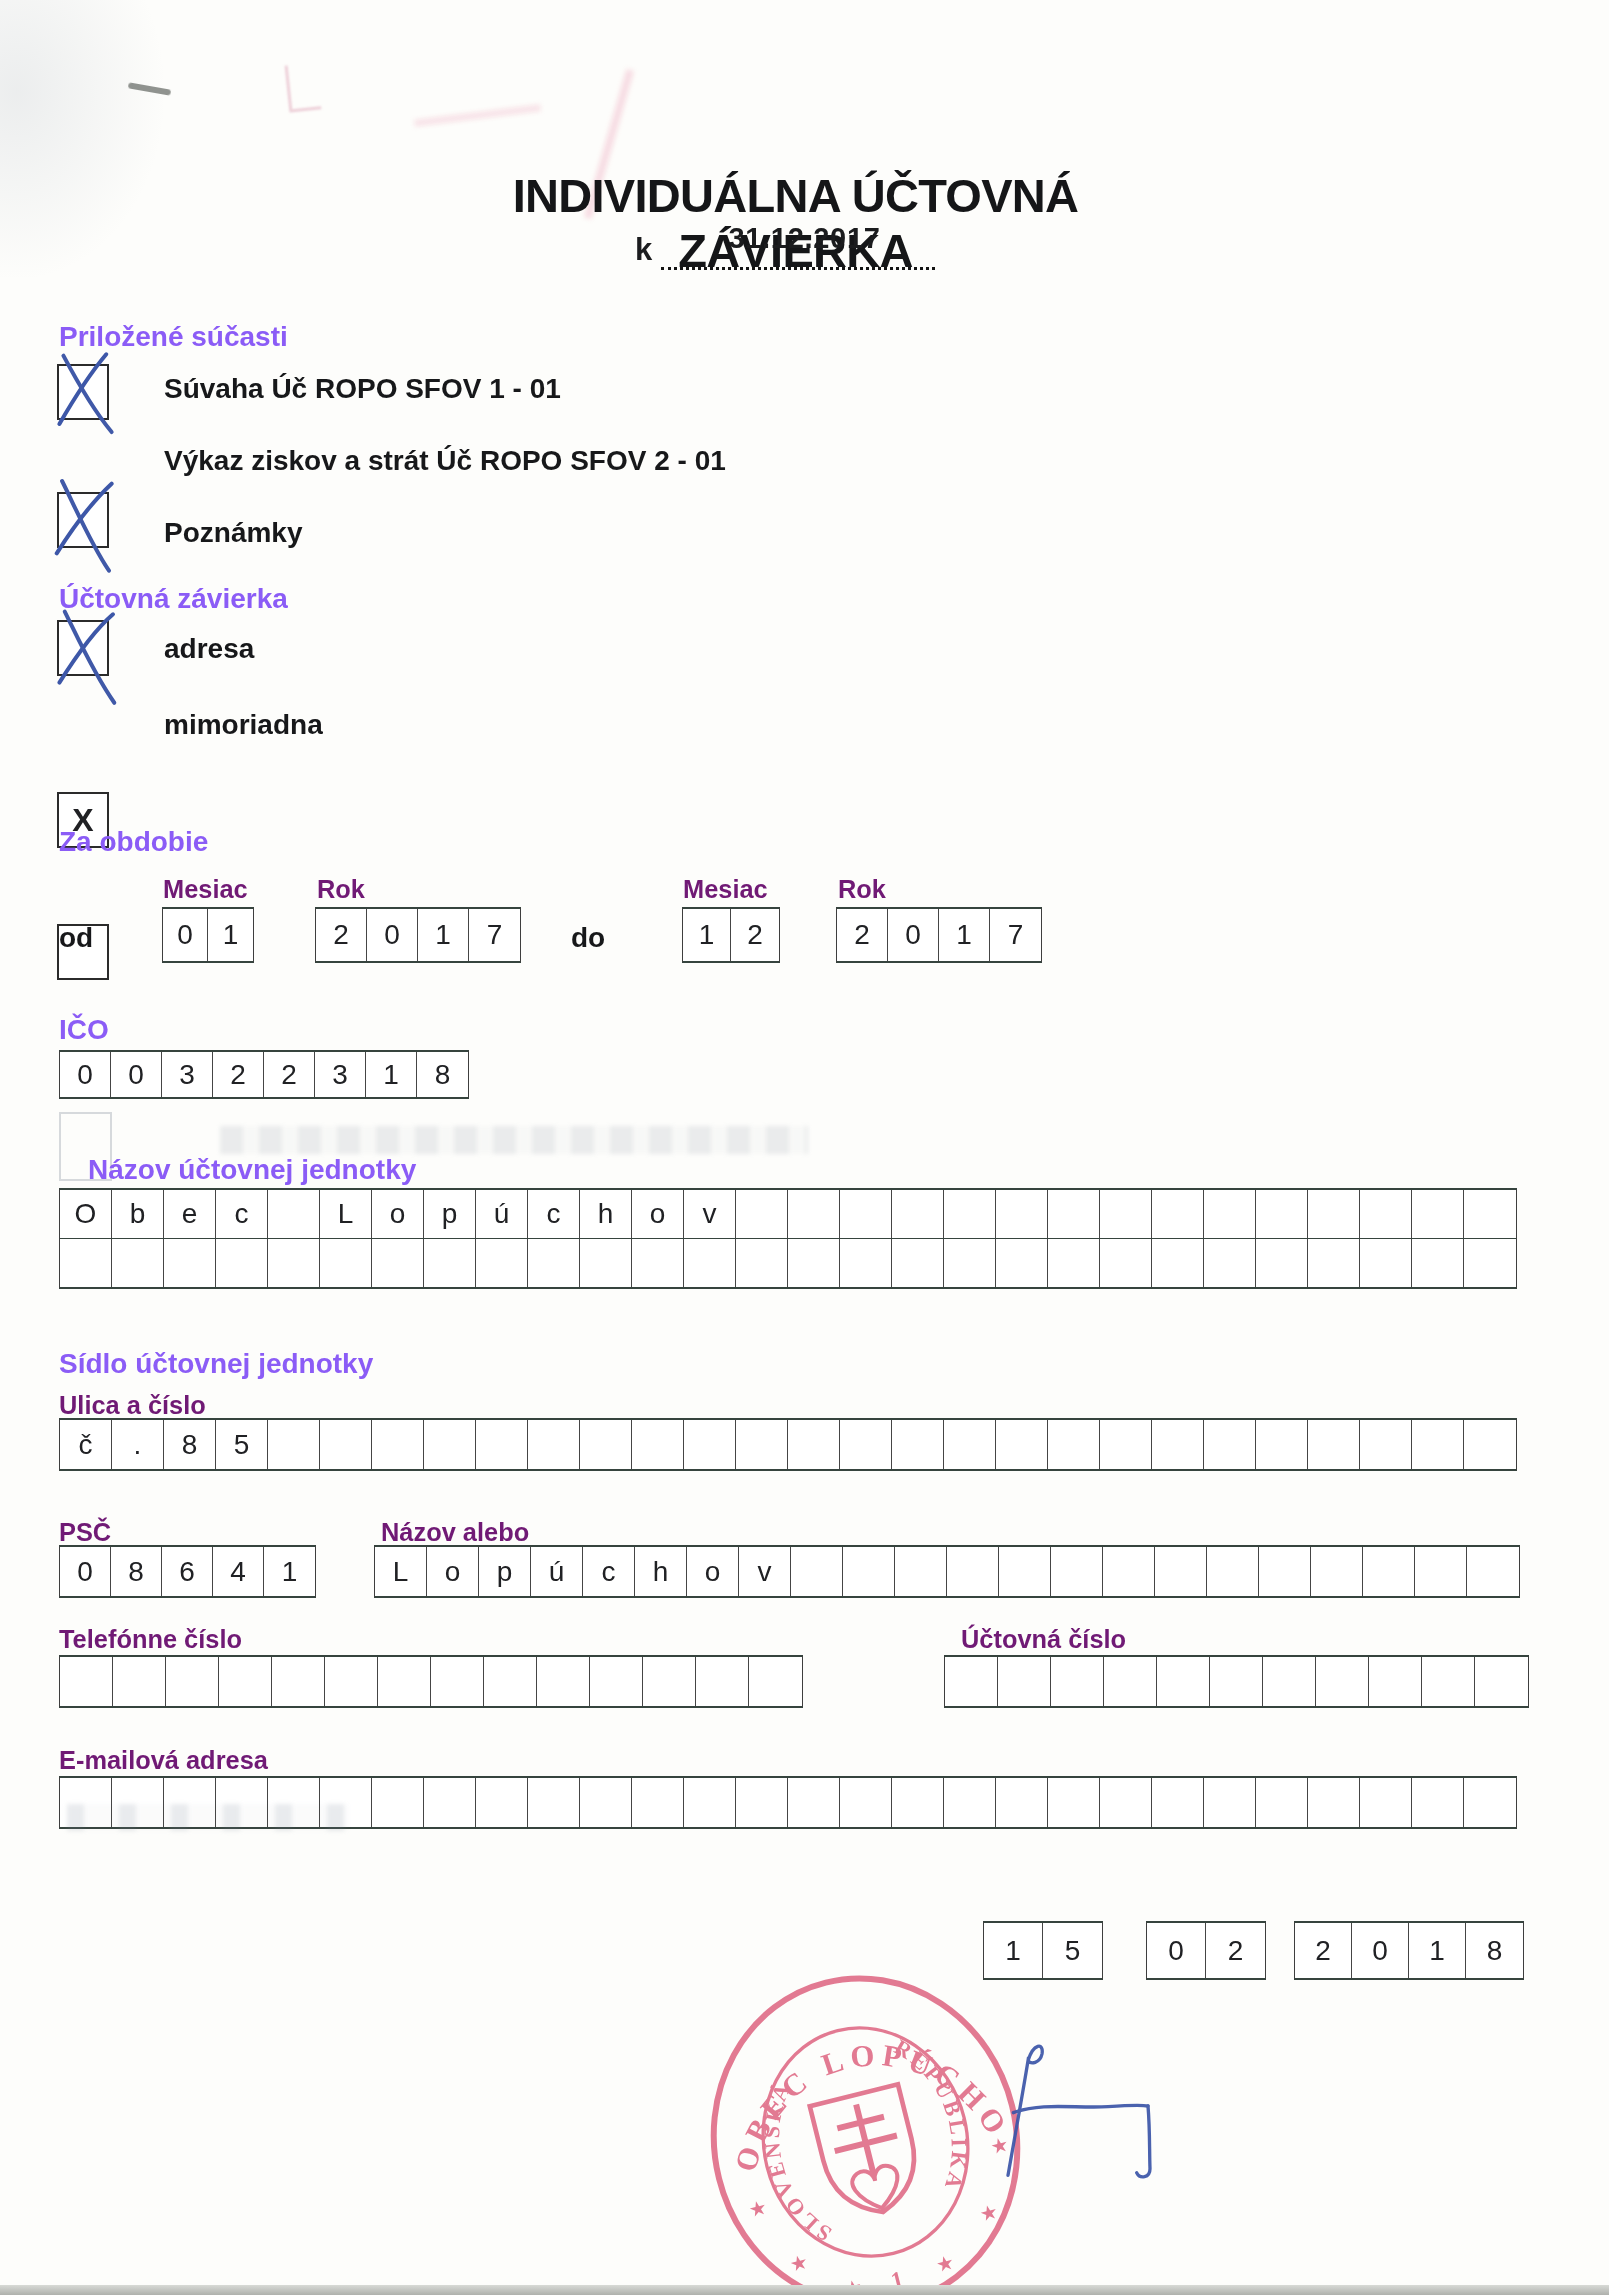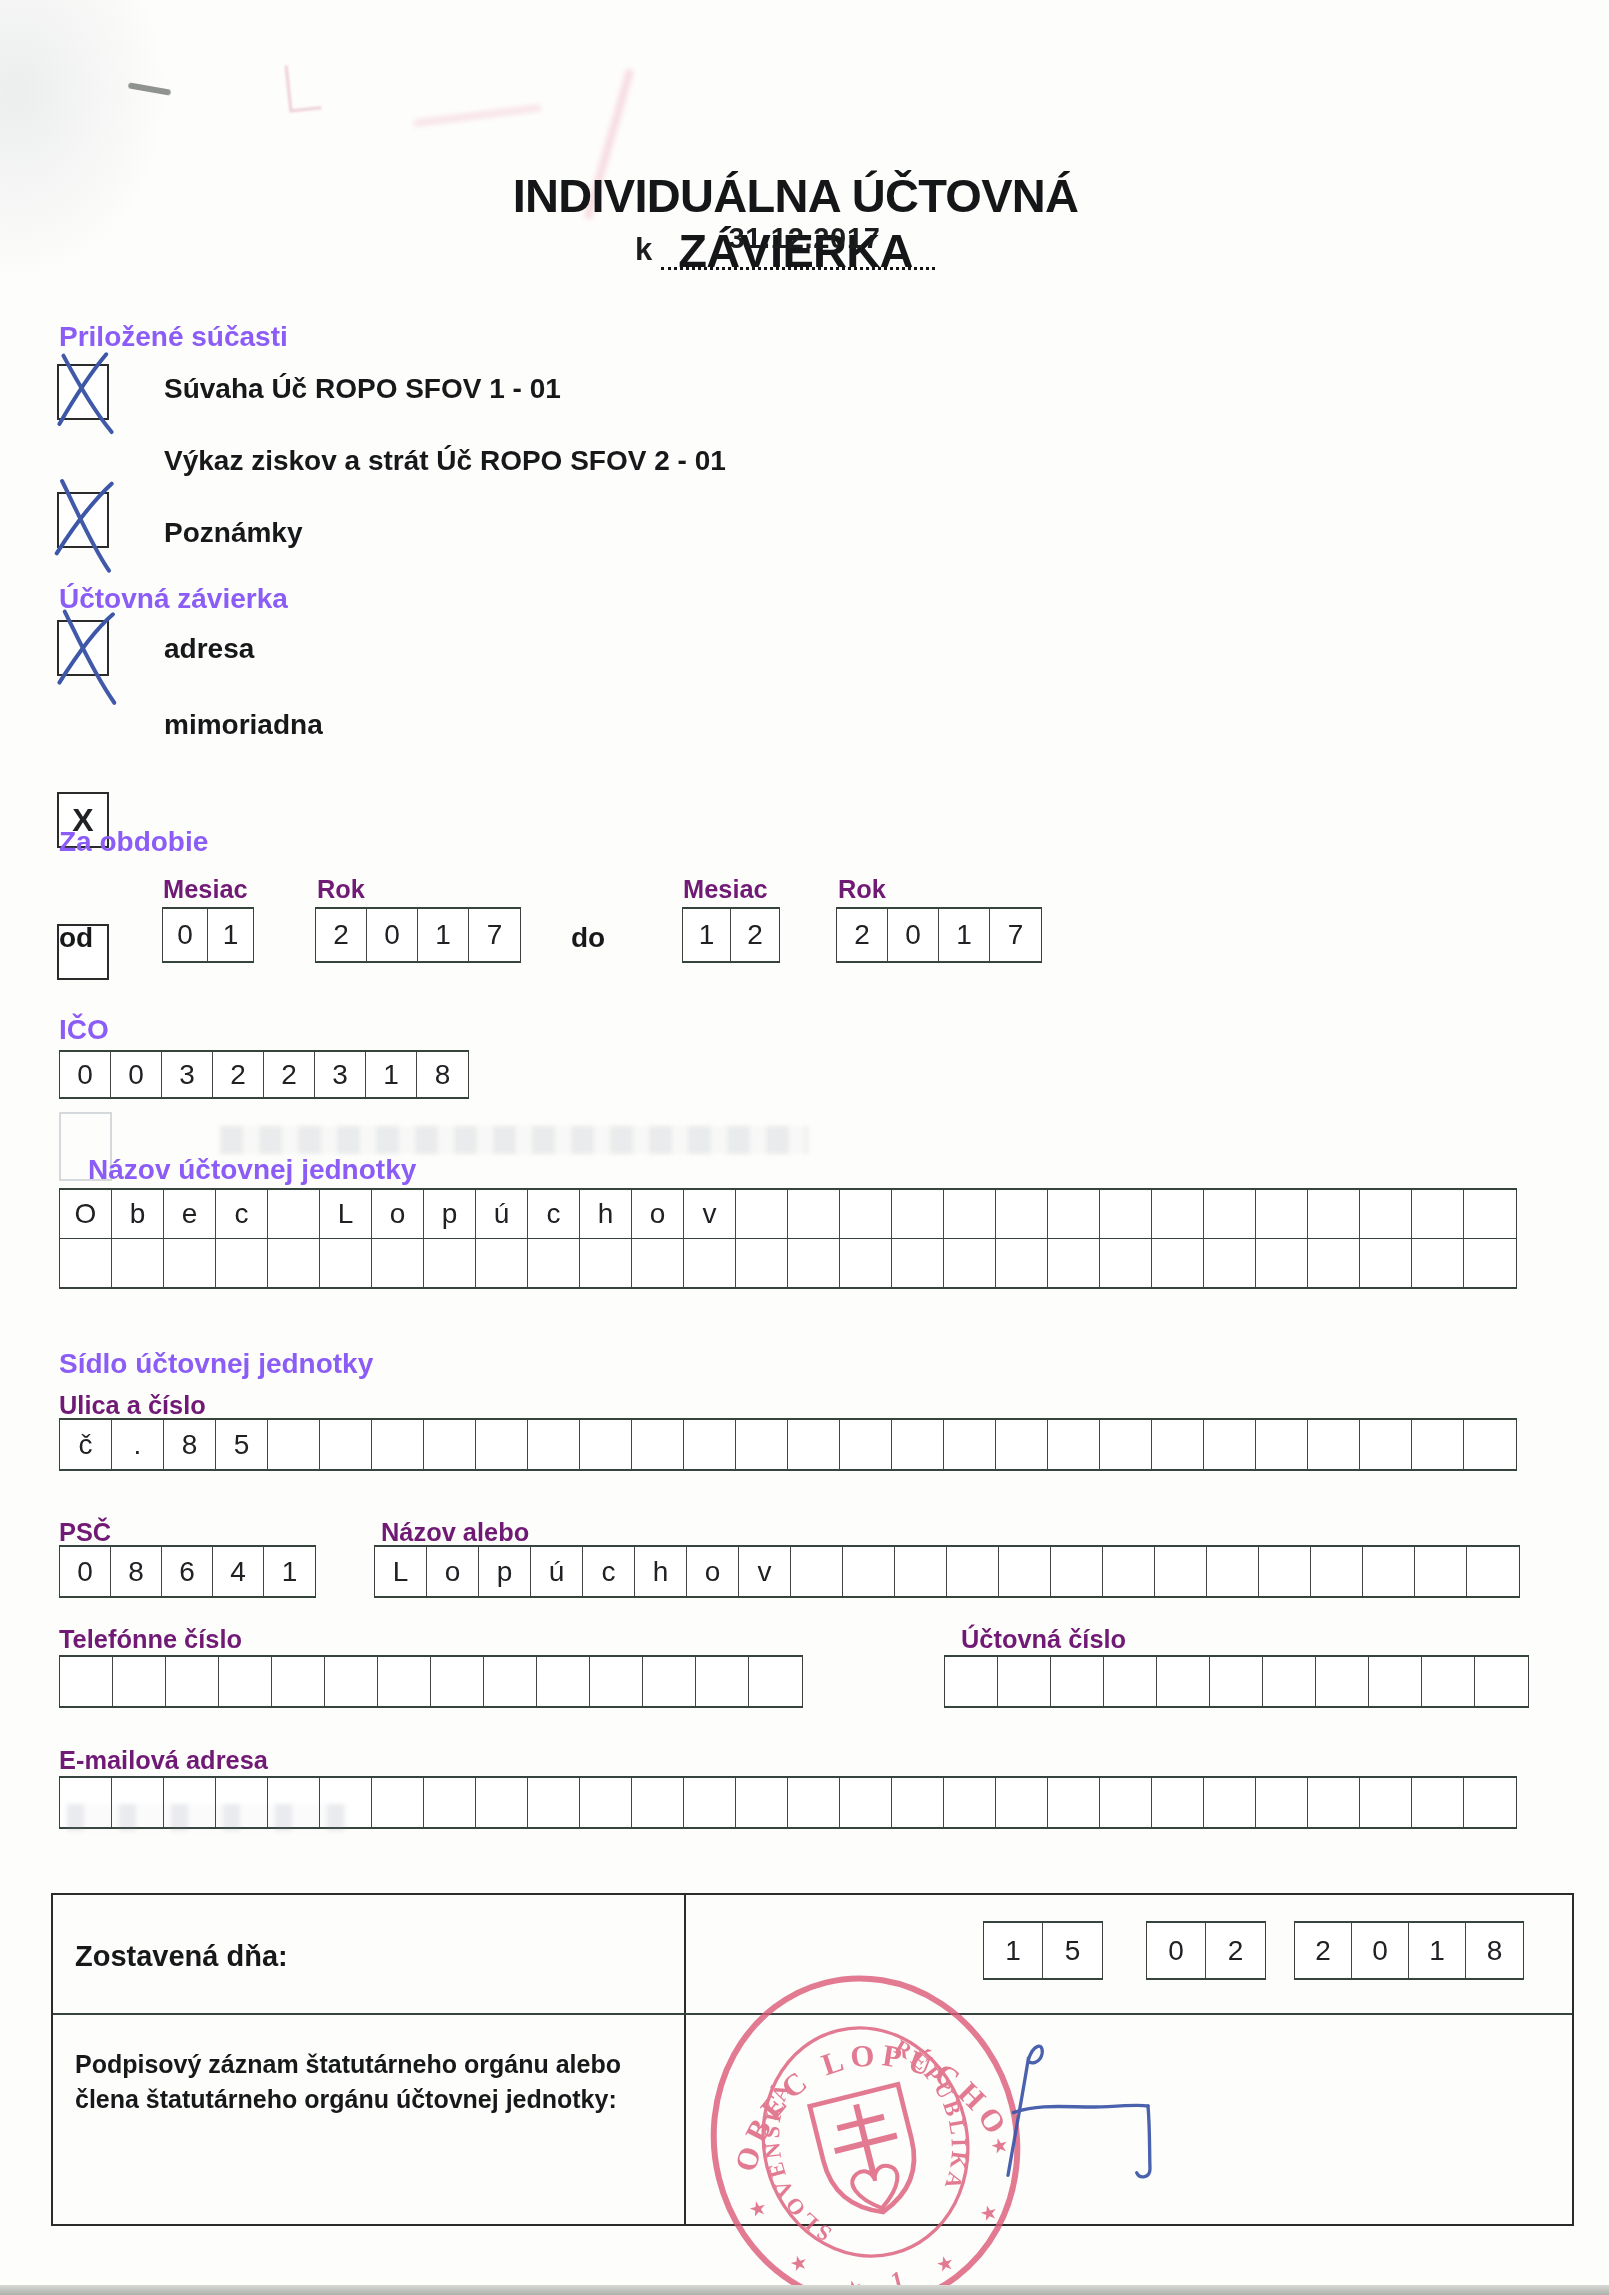--- a/index.html
+++ b/index.html
@@ -314,26 +314,20 @@
       <span class="cell"></span>
       <span class="cell"></span>
       <span class="cell"></span>
       <span class="cell"></span>
       <span class="cell"></span>
       <span class="cell"></span>
       <span class="cell"></span>
     </div>
   <div class="abs ghost" style="left:67px;top:1804px;width:281px;height:27px;background:repeating-linear-gradient(90deg,rgba(120,130,148,.16) 0 17.4px,rgba(120,130,148,.03) 17.4px 52px);filter:blur(2px);"></div>
 
-  <div class="abs ftable" style="left:51px;top:1893px;width:1519px;height:329px;">
-    <div class="fdiv-v" style="left:631px;"></div>
-    <div class="fdiv-h" style="top:118px;"></div>
-    <div class="abs cbl" style="left:22px;top:45px;font-size:29px;">Zostavená dňa:</div>
-    <div class="abs cbl" style="left:22px;top:152px;width:561px;font-size:25px;line-height:1.4;">Podpisový záznam štatutárneho orgánu alebo člena štatutárneho orgánu účtovnej jednotky:</div>
-  </div>
 
   <div class="abs grid" style="left:983px;top:1921px;--cw:59px;--ch:55px;">
       <span class="cell">1</span>
       <span class="cell">5</span>
     </div>
   <div class="abs grid" style="left:1146px;top:1921px;--cw:59px;--ch:55px;">
       <span class="cell">0</span>
       <span class="cell">2</span>
     </div>
   <div class="abs grid" style="left:1294px;top:1921px;--cw:57px;--ch:55px;">

